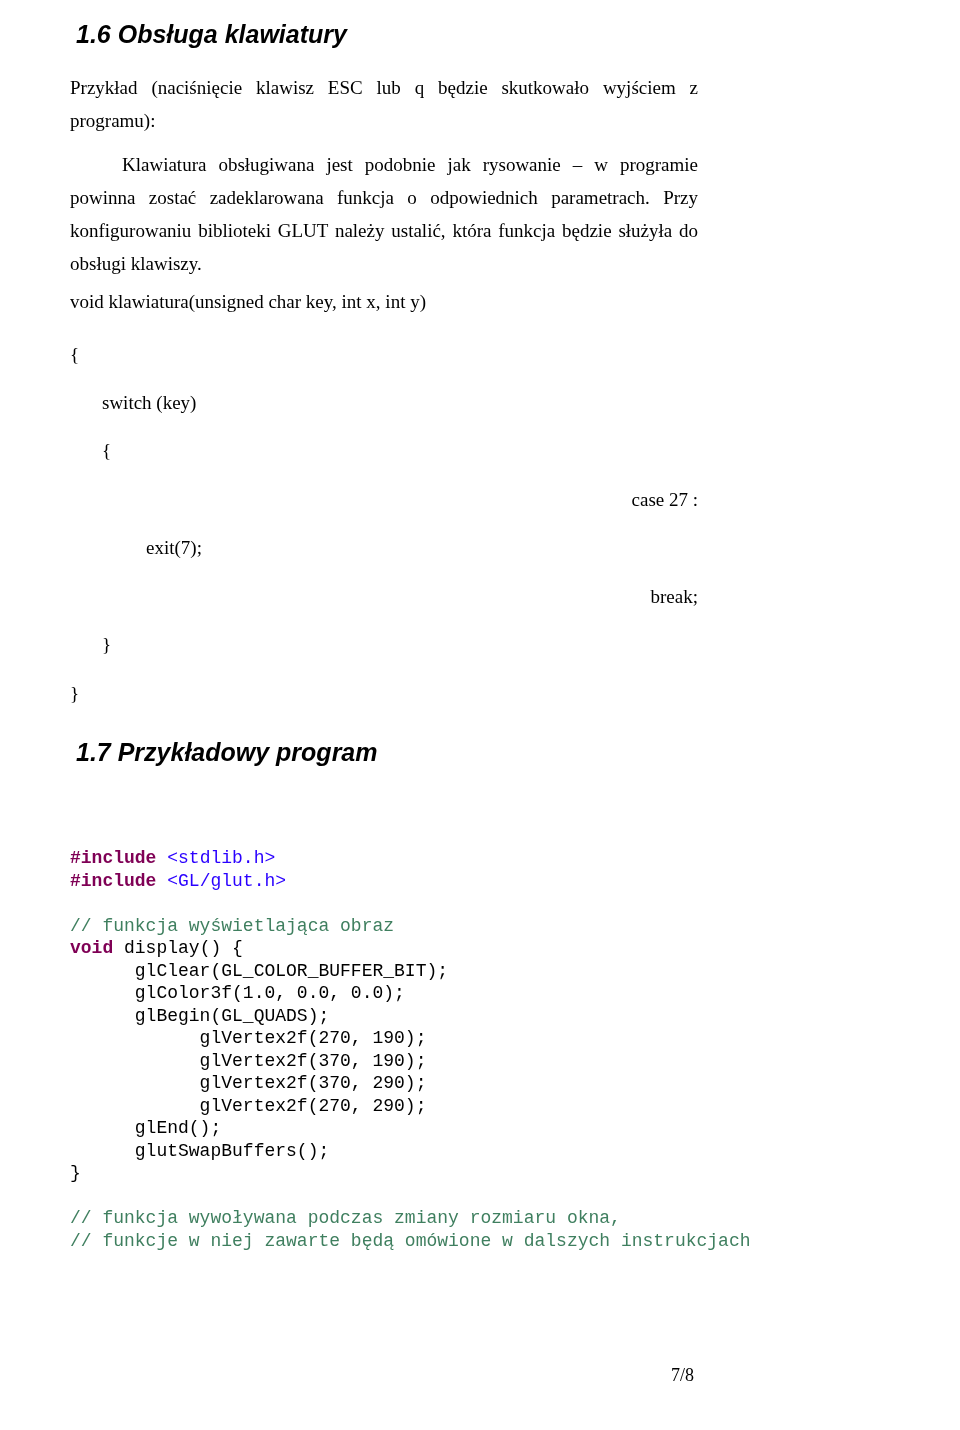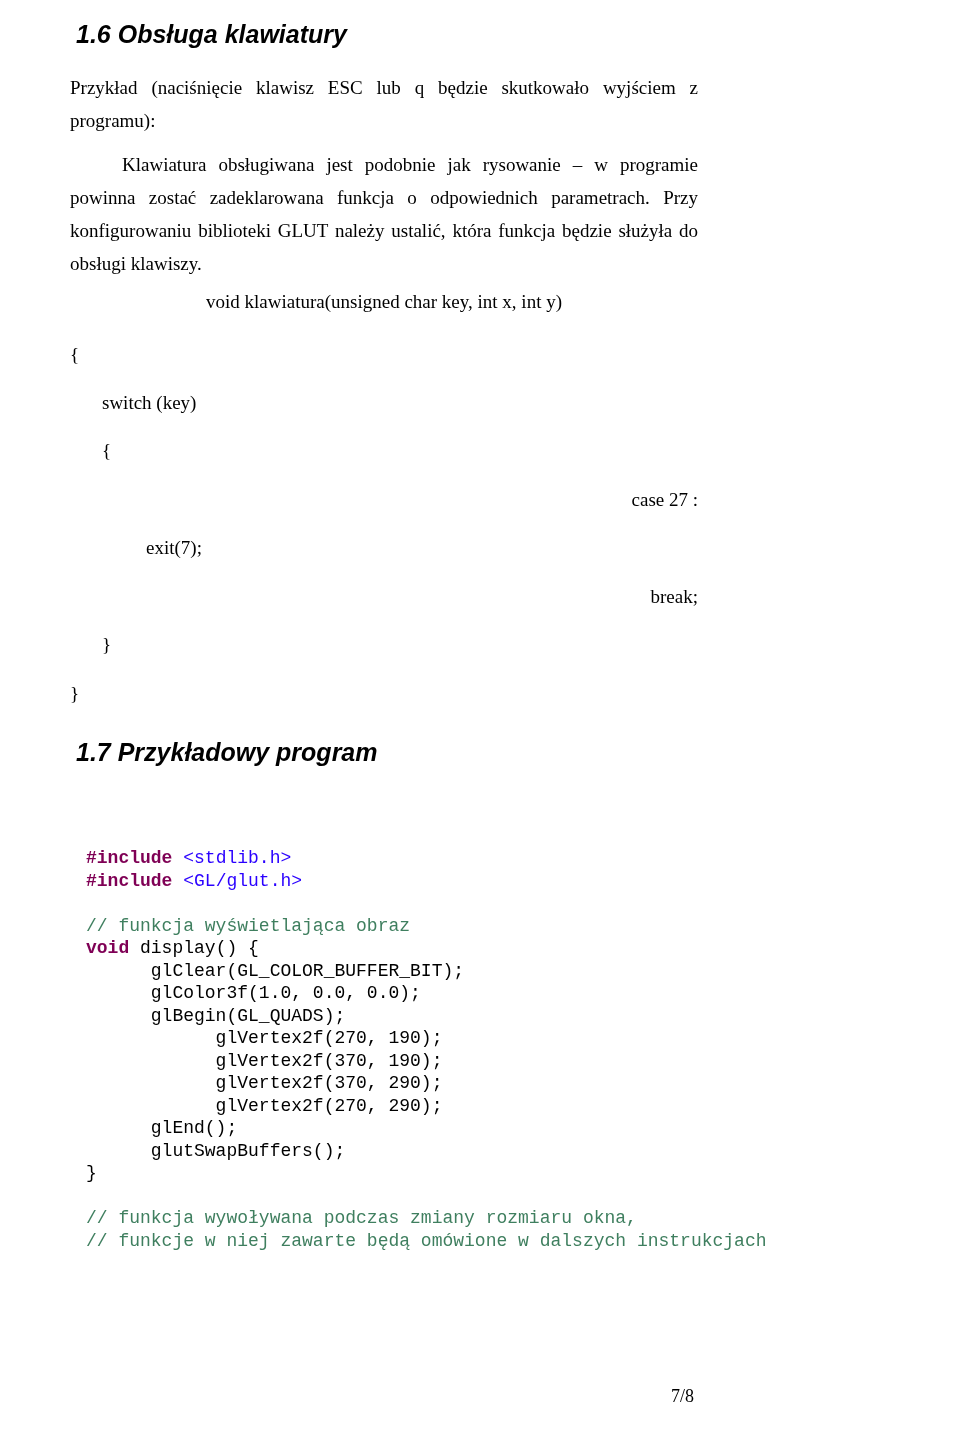--- a/index.html
+++ b/index.html
@@ -30,44 +30,43 @@
     margin: 0 0 10px 0;
     text-align: justify;
   }
   .first-indent {
     text-indent: 52px;
   }
   .code-sig {
     font-family: "Liberation Serif", "Times New Roman", serif;
     font-size: 19px;
     margin: 10px 0 18px 0;
-    text-align: center;
   }
   .code-block-serif {
     font-family: "Liberation Serif", "Times New Roman", serif;
     font-size: 19px;
     line-height: 2.55;
   }
   .ind1 { margin-left: 32px; }
   .ind2 { margin-left: 48px; text-align: right; }
   .ind3 { margin-left: 76px; }
   .mono-code {
     font-family: "Liberation Mono", "DejaVu Sans Mono", "Courier New", monospace;
     font-size: 18px;
     line-height: 1.25;
     white-space: pre;
-    margin: 24px 0 18px 16px;
+    margin: 24px 0 18px 0;
   }
   .c-keyword { font-weight: bold; color: #7f0055; }
   .c-include { color: #7f0055; font-weight: bold; }
   .c-header { color: #2a00ff; }
   .c-comment { color: #3f7f5f; }
   .page-num {
     position: absolute;
-    bottom: 23px;
+    bottom: 44px;
     right: 74px;
     font-family: "Liberation Serif", "Times New Roman", serif;
     font-size: 18px;
   }
   .gap-med { height: 20px; }
   .gap-lg { height: 34px; }
 </style>
 </head>
 <body>
 

